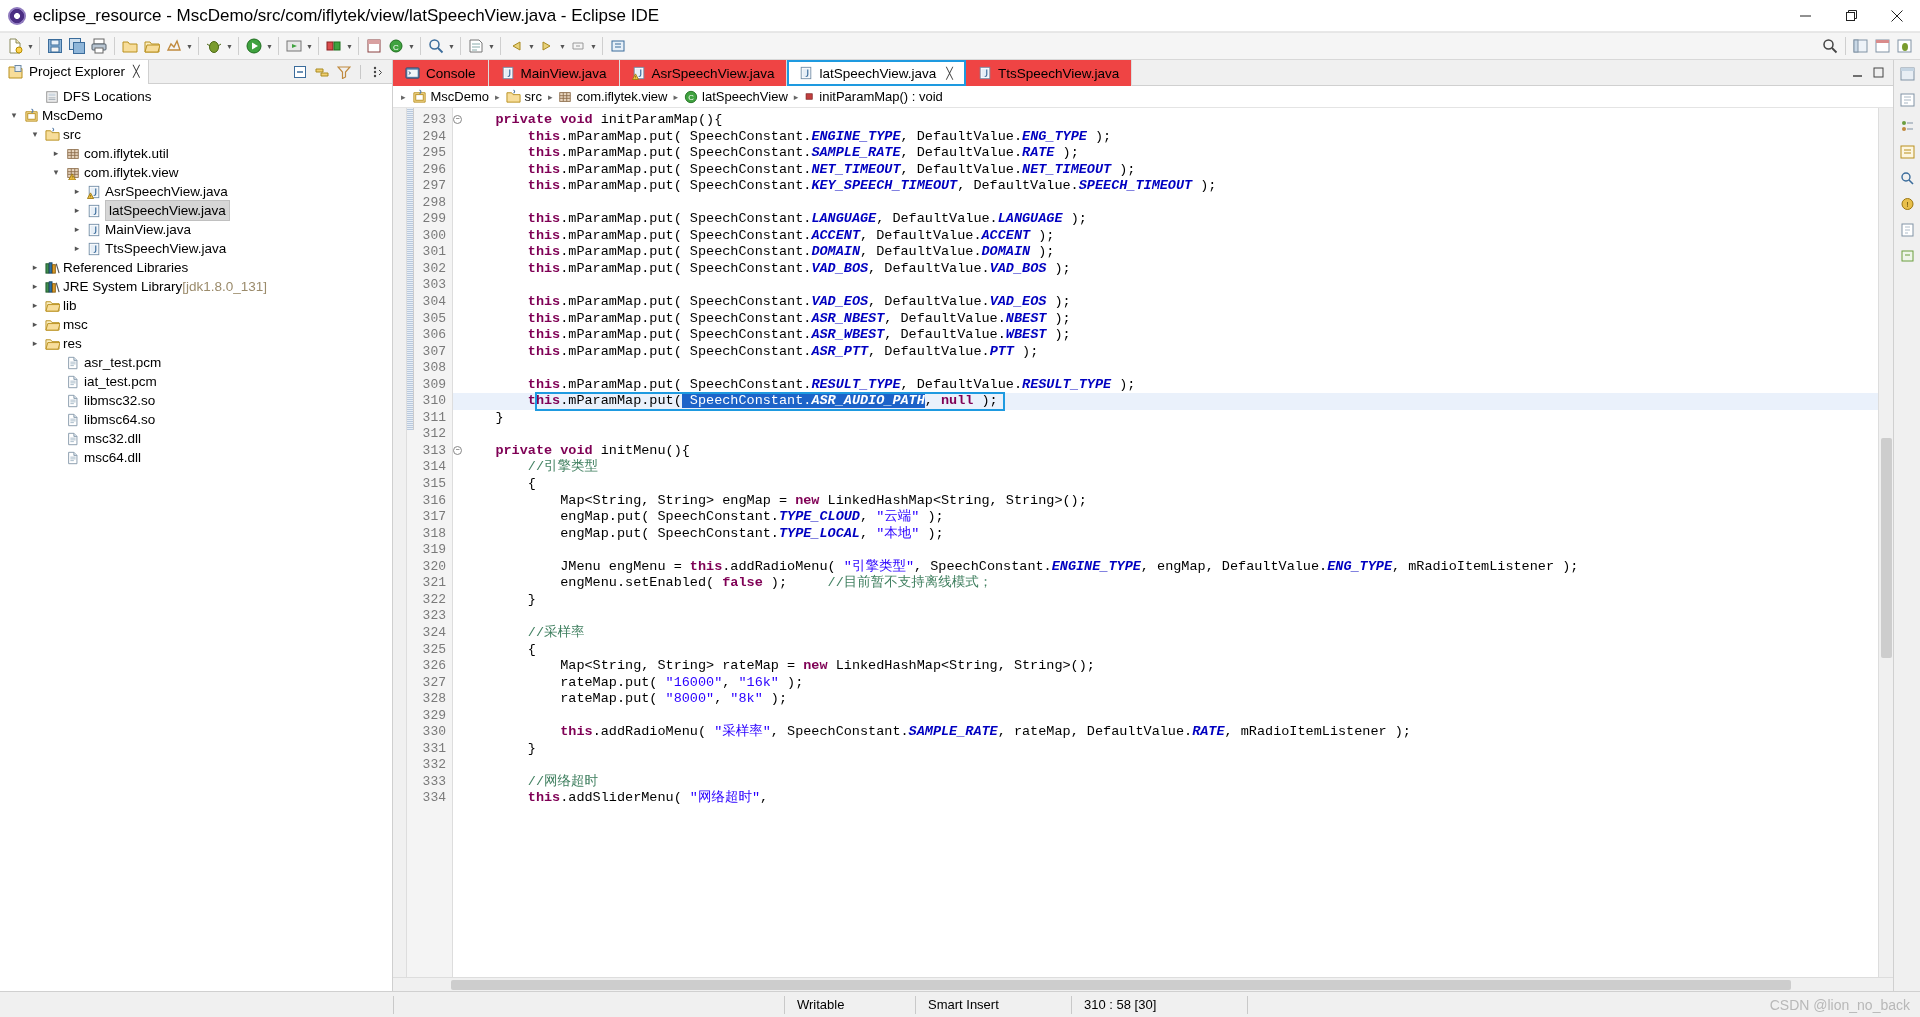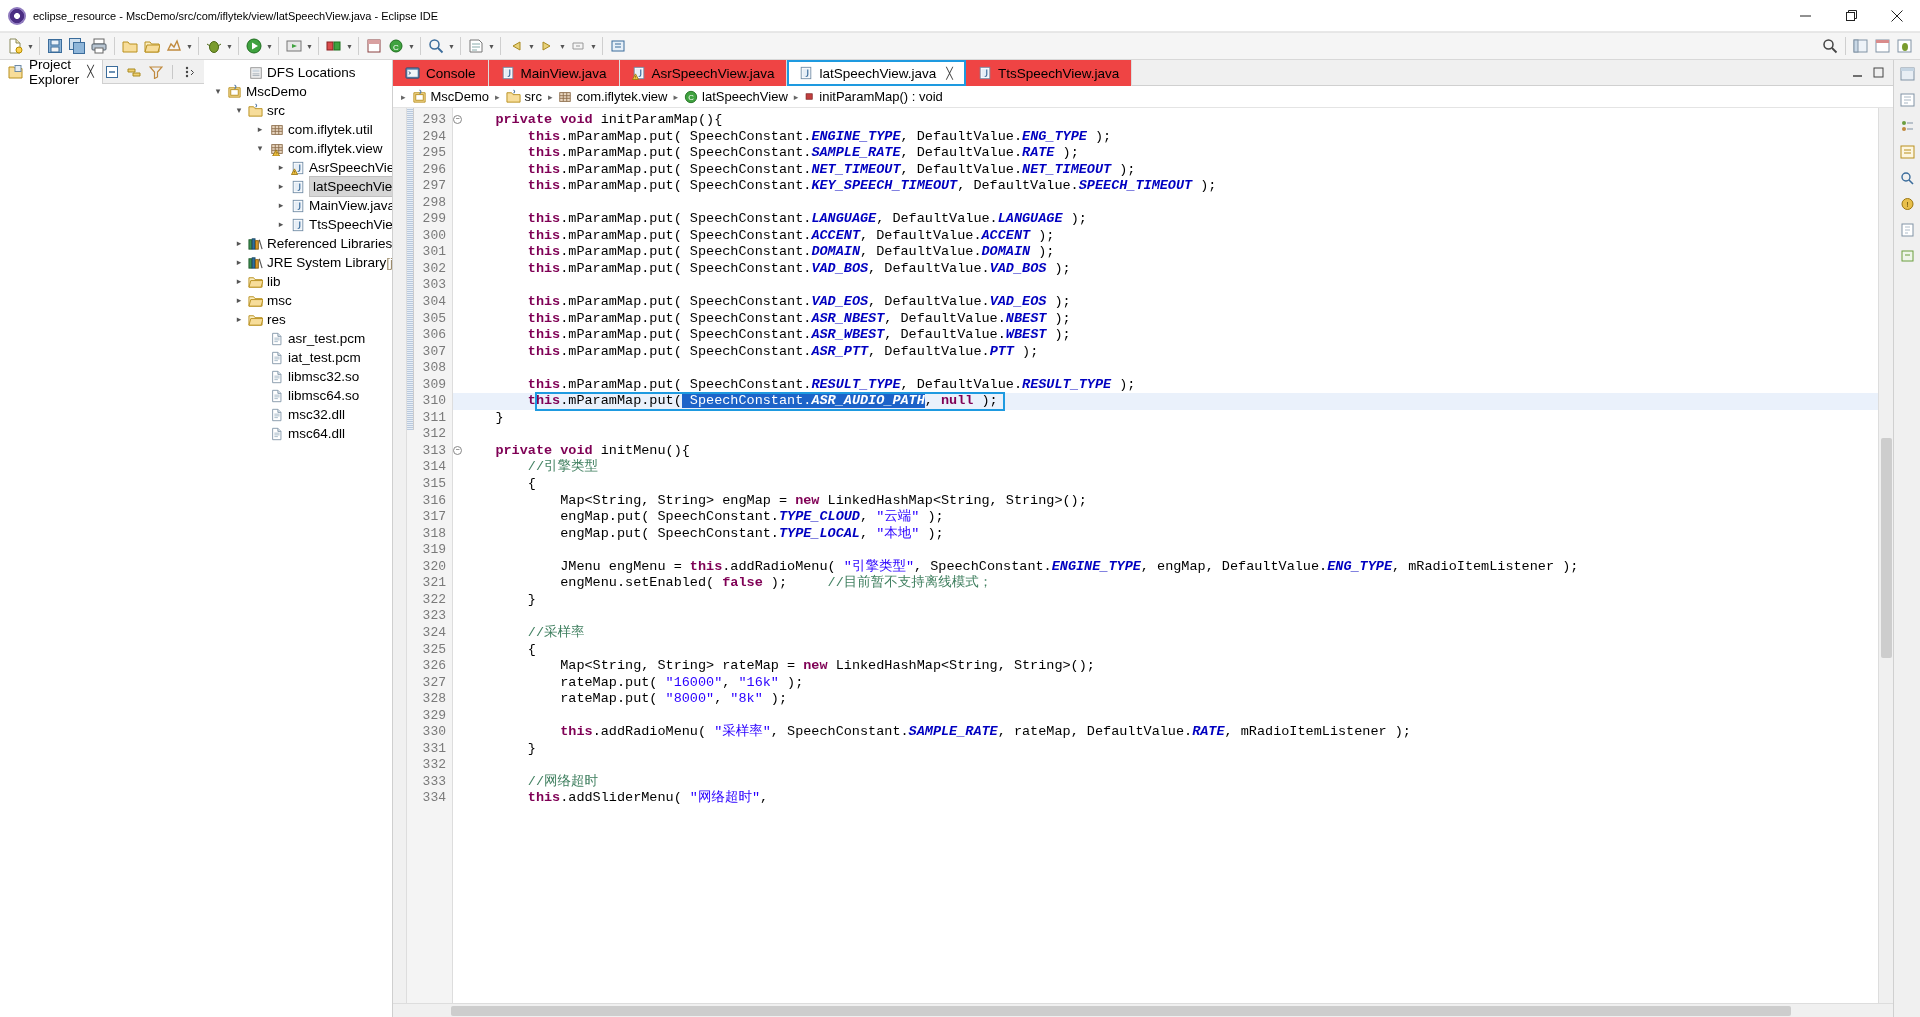--- a/index.html
+++ b/index.html
@@ -23,21 +23,21 @@
     padding-left: 8px;
   }
   .title-icon {
     width: 18px; height: 18px; margin-right: 7px;
     position: relative; flex: 0 0 auto;
   }
   .title-icon .outer {
     position: absolute; inset: 0; border-radius: 50%;
     background: radial-gradient(circle at 50% 50%, #fff 0 22%, #4b2e83 24% 54%, #8e79bd 56% 78%, #3c2566 80% 100%);
   }
-  .title-text { font-size: 11px; color: #000; white-space: nowrap; }
+  .title-text { font-size: 17px; color: #000; white-space: nowrap; }
   .win-buttons { margin-left: auto; display: flex; height: 32px; }
   .win-btn {
     width: 46px; height: 32px;
     display: flex; align-items: center; justify-content: center;
     font-size: 13px; color: #222;
   }
   .win-btn svg { display: block; }
 
   
   .menubar {
@@ -67,21 +67,21 @@
   .tb-caret { width: 9px; height: 22px; display:flex; align-items:center; justify-content:center; color:#555; font-size: 7px; }
   .tb-sep { width: 1px; height: 18px; background: #cfcfcf; margin: 0 4px; }
   .tb-spacer { flex: 1 1 auto; }
 
   
   .main { flex: 1 1 auto; display: flex; min-height: 0; }
 
   
   .sidebar {
     width: 393px; min-width: 393px;
-    display: flex; flex-direction: row;
+    display: flex; flex-direction: column;
     background: #ffffff;
     border-right: 1px solid #cfcfcf;
     justify-content: center;
   }
   .view-header {
     height: 24px; min-height: 24px;
     display: flex; align-items: center;
     background: #f0f0f0;
     border-bottom: 1px solid #d0d0d0;
   }
@@ -928,13 +928,27 @@
         </div>
       <div class="rail-btn">
         <svg class="ico" width="15" height="14" viewBox="0 0 15 14">
             <rect x="2" y="2" width="11" height="10" fill="#eef5ea" stroke="#6b9e3f"></rect>
             <path d="M5 6h5" stroke="#6b9e3f"></path>
           </svg>
         </div>
     </div>
   </div>
 
+  <div class="statusbar">
+    <div class="sb-cell" style="width:393px;"></div>
+    <div class="sb-div"></div>
+    <div class="sb-cell" style="width:390px;"></div>
+    <div class="sb-div"></div>
+    <div class="sb-cell" style="width:130px;">Writable</div>
+    <div class="sb-div"></div>
+    <div class="sb-cell" style="width:155px;">Smart Insert</div>
+    <div class="sb-div"></div>
+    <div class="sb-cell" style="width:175px;">310 : 58 [30]</div>
+    <div class="sb-div"></div>
+    <div class="sb-spacer"></div>
+    <div class="watermark">CSDN @lion_no_back</div>
+  </div>
 </div>
 
 </body></html>

